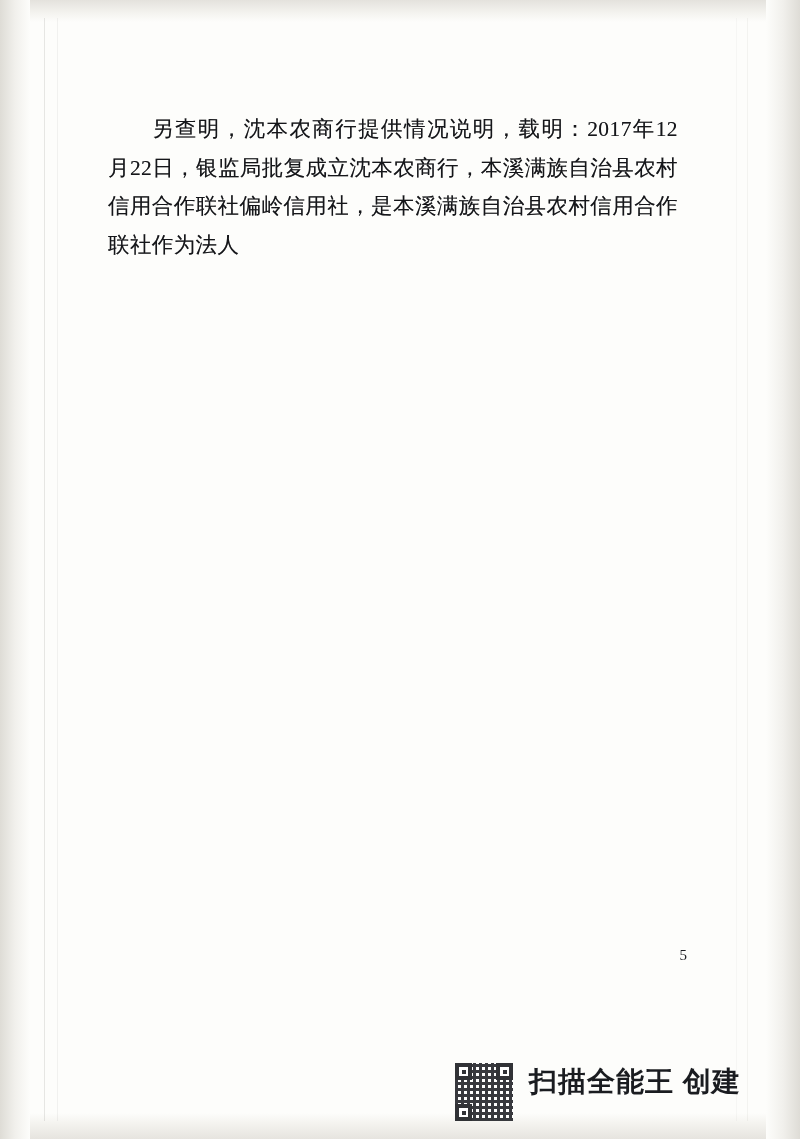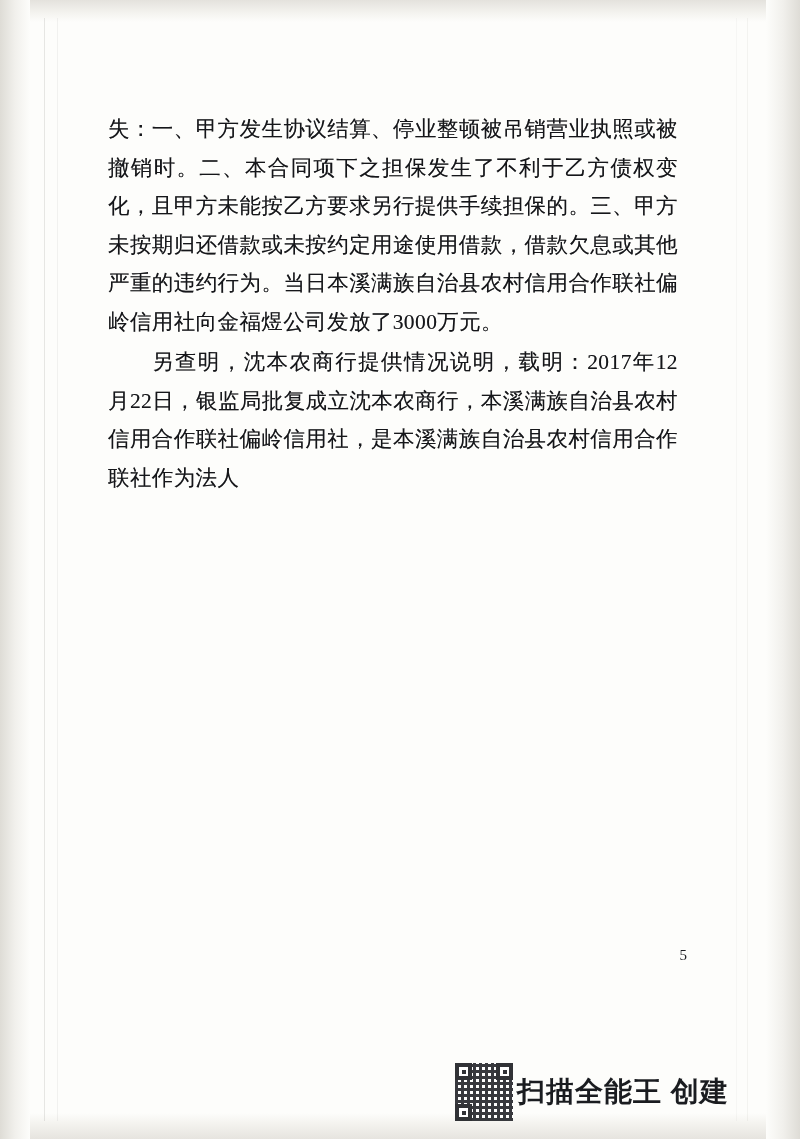--- a/index.html
+++ b/index.html
@@ -90,22 +90,21 @@
     color: #1b1c20;
     font-family: "Liberation Serif", serif;
   }
 
   
   #watermark {
     position: absolute;
     left: 455px;
     top: 1063px;
     display: flex;
-    align-items: center;
-    gap: 4px;
+    gap: 16px;
   }
   #qr-code {
     width: 58px;
     height: 58px;
     position: relative;
     background:
       repeating-linear-gradient(90deg, #1d1f24 0 3px, transparent 3px 6px),
       repeating-linear-gradient(0deg, #1d1f24 0 3px, transparent 3px 6px);
     background-color: #ffffff;
     opacity: .88;
@@ -144,21 +143,20 @@
   <div id="scan-edge-top"></div>
   <div id="scan-edge-bottom"></div>
   <div id="scan-edge-left"></div>
   <div id="scan-edge-right"></div>
   <div class="streak s1"></div>
   <div class="streak s2"></div>
   <div class="streak s3"></div>
   <div class="streak s4"></div>
 
   <div id="doc-body">
-    <p class="para">失：一、甲方发生协议结算、停业整顿被吊销营业执照或被撤销时。二、本合同项下之担保发生了不利于乙方债权变化，且甲方未能按乙方要求另行提供手续担保的。三、甲方未按期归还借款或未按约定用途使用借款，借款欠息或其他严重的违约行为。当日本溪满族自治县农村信用合作联社偏岭信用社向金福煜公司发放了3000万元。</p>
     <p class="para indent">另查明，沈本农商行提供情况说明，载明：2017年12月22日，银监局批复成立沈本农商行，本溪满族自治县农村信用合作联社偏岭信用社，是本溪满族自治县农村信用合作联社作为法人</p>
   </div>
 
   <div id="page-number">5</div>
 
   <div id="watermark">
     <div id="qr-code">
       <span class="qr-eye tl"></span>
       <span class="qr-eye tr"></span>
       <span class="qr-eye bl"></span>

